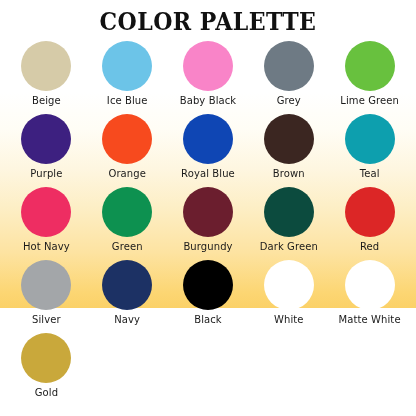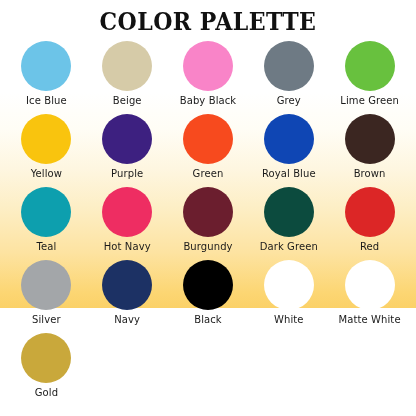--- a/index.html
+++ b/index.html
@@ -86,66 +86,66 @@
 </style>
 </head>
 <body>
 
 <div id="palette-page">
 
   <div id="palette-title">COLOR PALETTE</div>
 
   <div id="palette-grid">
       <div class="swatch-cell">
+        <div class="swatch-dot" style="background: rgb(214, 203, 168);"></div>
+        <div class="swatch-label">Beige</div>
+      </div>
+      <div class="swatch-cell">
         <div class="swatch-dot" style="background: rgb(108, 196, 232);"></div>
         <div class="swatch-label">Ice Blue</div>
-      </div>
-      <div class="swatch-cell">
-        <div class="swatch-dot" style="background: rgb(214, 203, 168);"></div>
-        <div class="swatch-label">Beige</div>
       </div>
       <div class="swatch-cell">
         <div class="swatch-dot" style="background: rgb(249, 132, 200);"></div>
         <div class="swatch-label">Baby Black</div>
       </div>
       <div class="swatch-cell">
         <div class="swatch-dot" style="background: rgb(110, 122, 132);"></div>
         <div class="swatch-label">Grey</div>
       </div>
       <div class="swatch-cell">
         <div class="swatch-dot" style="background: rgb(104, 193, 62);"></div>
         <div class="swatch-label">Lime Green</div>
       </div>
       <div class="swatch-cell">
-        <div class="swatch-dot" style="background: rgb(249, 196, 14);"></div>
-        <div class="swatch-label">Yellow</div>
-      </div>
-      <div class="swatch-cell">
         <div class="swatch-dot" style="background: rgb(61, 32, 128);"></div>
         <div class="swatch-label">Purple</div>
       </div>
       <div class="swatch-cell">
         <div class="swatch-dot" style="background: rgb(247, 74, 30);"></div>
-        <div class="swatch-label">Green</div>
+        <div class="swatch-label">Orange</div>
       </div>
       <div class="swatch-cell">
         <div class="swatch-dot" style="background: rgb(15, 70, 180);"></div>
         <div class="swatch-label">Royal Blue</div>
       </div>
       <div class="swatch-cell">
         <div class="swatch-dot" style="background: rgb(59, 38, 33);"></div>
         <div class="swatch-label">Brown</div>
       </div>
       <div class="swatch-cell">
         <div class="swatch-dot" style="background: rgb(13, 159, 174);"></div>
         <div class="swatch-label">Teal</div>
       </div>
       <div class="swatch-cell">
         <div class="swatch-dot" style="background: rgb(238, 45, 98);"></div>
         <div class="swatch-label">Hot Navy</div>
+      </div>
+      <div class="swatch-cell">
+        <div class="swatch-dot" style="background: rgb(13, 145, 80);"></div>
+        <div class="swatch-label">Green</div>
       </div>
       <div class="swatch-cell">
         <div class="swatch-dot" style="background: rgb(107, 30, 46);"></div>
         <div class="swatch-label">Burgundy</div>
       </div>
       <div class="swatch-cell">
         <div class="swatch-dot" style="background: rgb(12, 75, 62);"></div>
         <div class="swatch-label">Dark Green</div>
       </div>
       <div class="swatch-cell">

